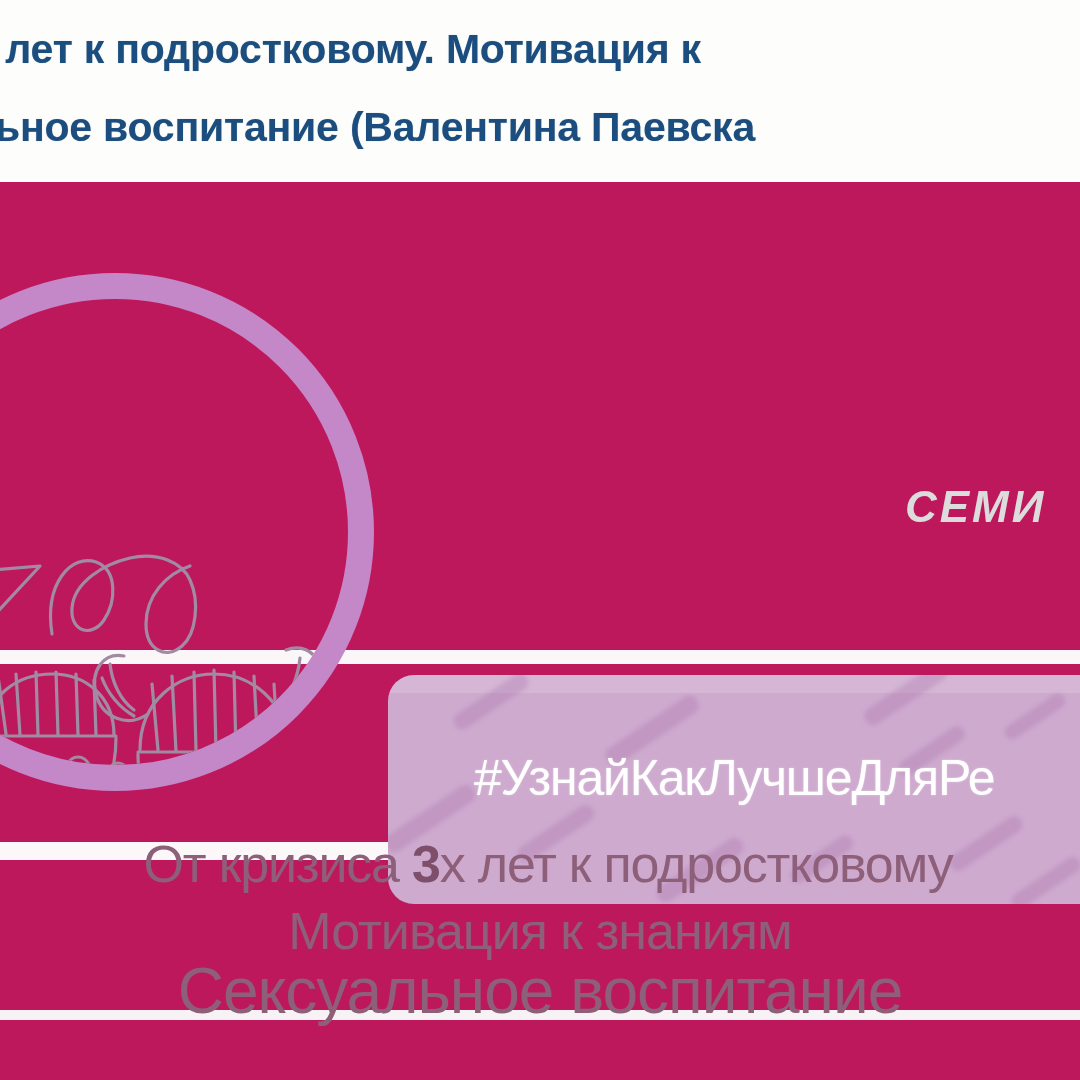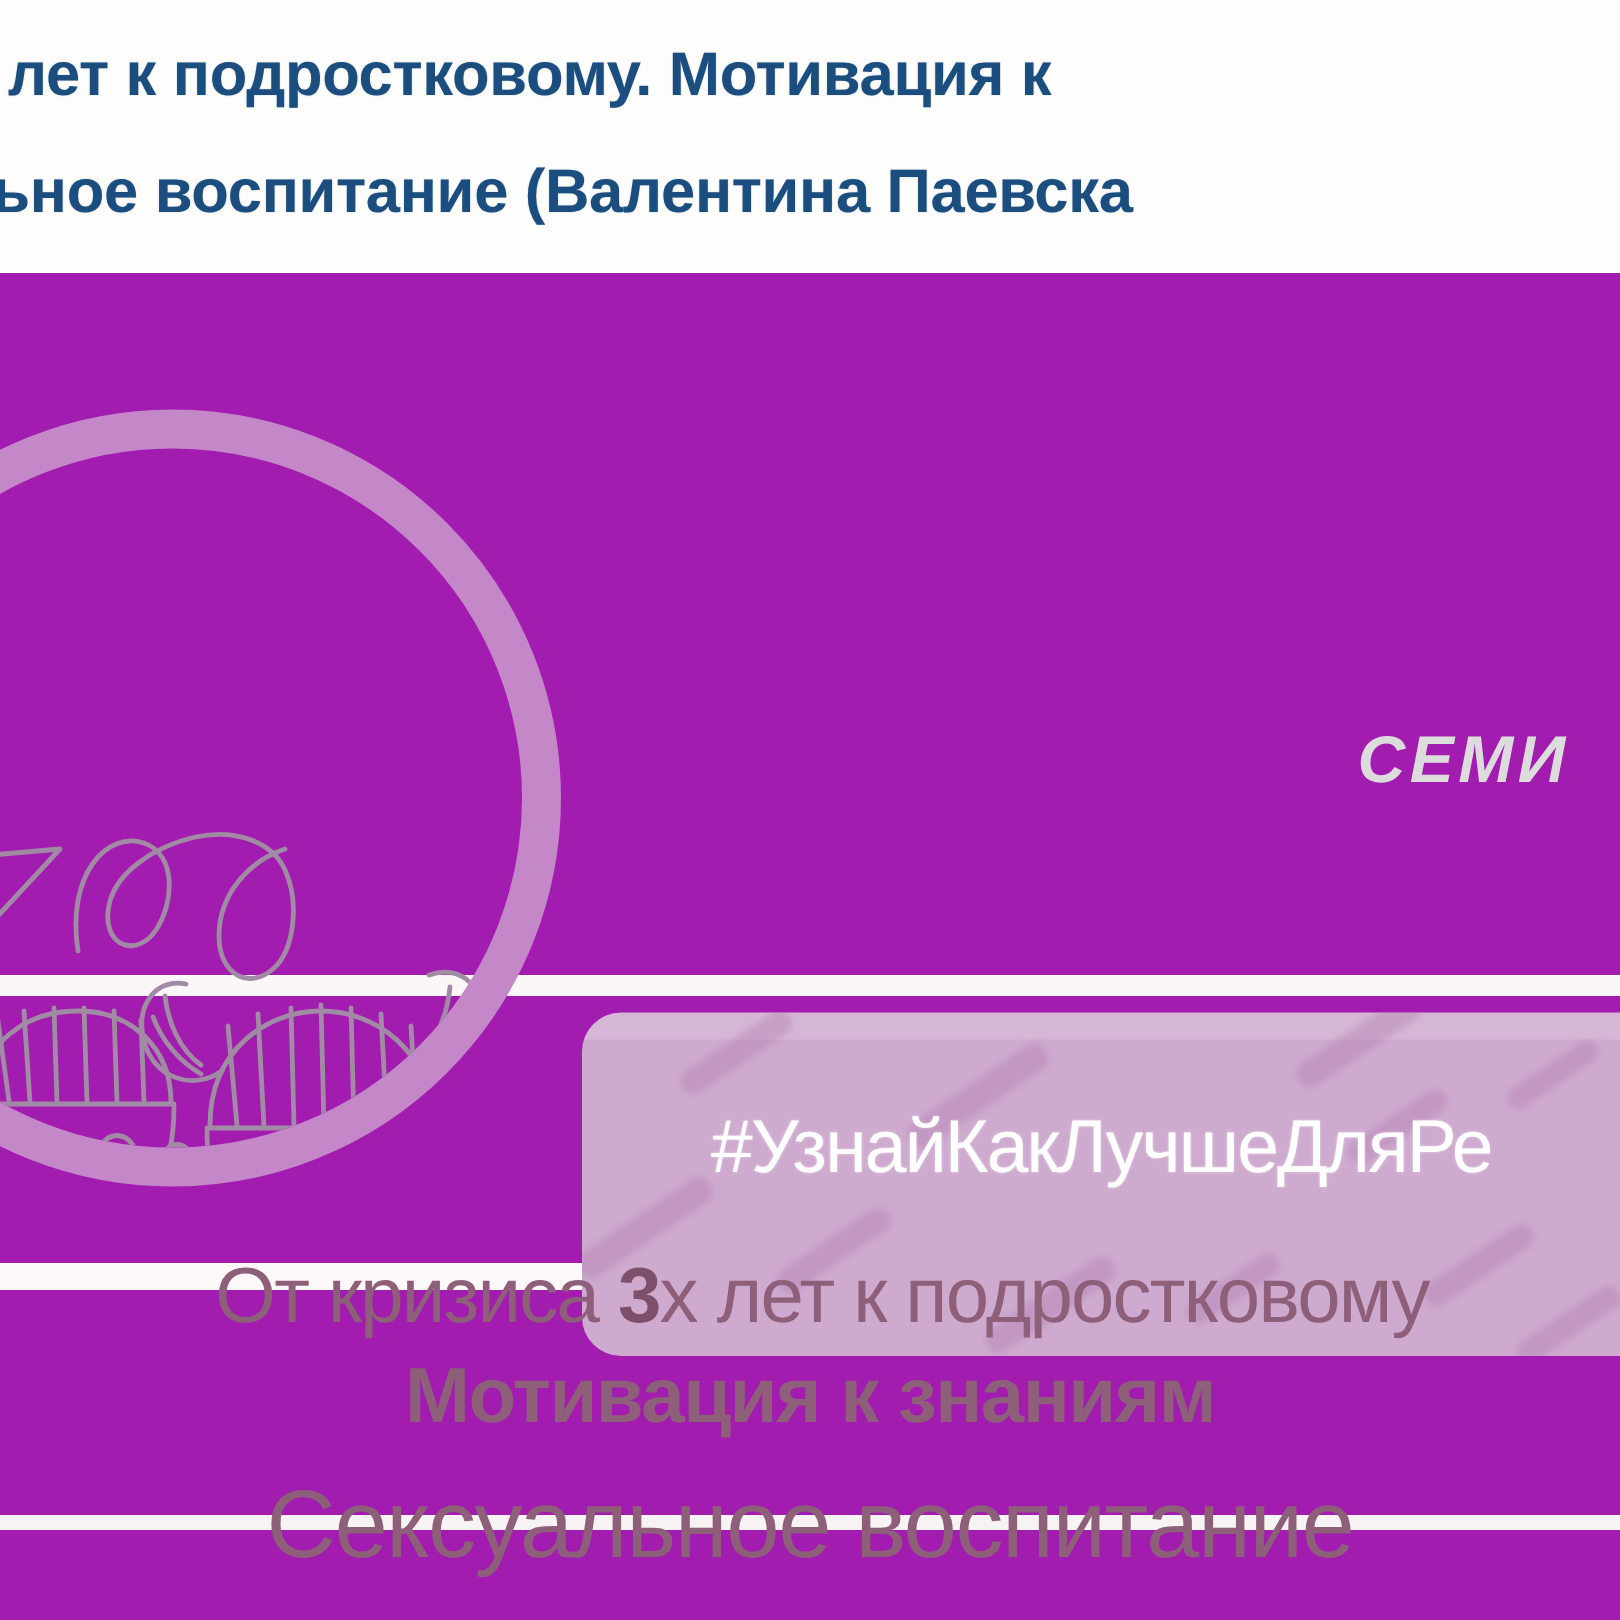--- a/index.html
+++ b/index.html
@@ -38,21 +38,21 @@
   #page-header .title-line.l1 { left: -118px; top: 26px; }
   #page-header .title-line.l2 { left: -118px; top: 104px; }
 
   
   #hero {
     position: absolute;
     left: 0;
     top: 182px;
     width: 1080px;
     height: 898px;
-    background: #a21caf;
+    background: #be185d;
     overflow: hidden;
   }
   #hero-canvas {
     position: absolute;
     left: 0;
     top: 0;
     width: 1080px;
     height: 898px;
   }
 
@@ -104,21 +104,21 @@
   #ribbon .streak {
     position: absolute;
     background: rgba(167,110,167,0.30);
     border-radius: 8px;
     transform: rotate(-34deg);
     filter: blur(2px);
   }
   #ribbon-text {
     position: absolute;
     left: 0;
-    top: 60px;
+    top: 74px;
     width: 692px;
     text-align: left;
     padding-left: 86px;
     box-sizing: border-box;
     font-family: "Liberation Sans", sans-serif;
     font-weight: normal;
     font-size: 50px;
     letter-spacing: -1.2px;
     color: #ffffff;
     white-space: nowrap;
@@ -133,21 +133,21 @@
     width: 1080px;
     text-align: center;
   }
   #caption .cap-line {
     font-family: "Liberation Sans", sans-serif;
     color: #8d5f79;
     white-space: nowrap;
     line-height: 1.0;
   }
   #caption .cap-line.c1 { font-size: 52px; letter-spacing: -1.2px; margin-bottom: 15px; padding-left: 16px; }
-  #caption .cap-line.c2 { font-size: 52px; letter-spacing: -1.0px; margin-bottom: 27px; font-weight: bold; }
+  #caption .cap-line.c2 { font-size: 52px; letter-spacing: -1.0px; margin-bottom: 2px; }
   #caption .cap-line.c3 { font-size: 64px; letter-spacing: -1.0px; }
   #caption .accent-num { font-weight: bold; color: #7d4f6b; }
 </style>
 </head>
 <body>
 
 <div id="page-header">
   <div class="title-line l1">за 3-х лет к подростковому. Мотивация к</div>
   <div class="title-line l2">ксуальное воспитание (Валентина Паевска</div>
 </div>

